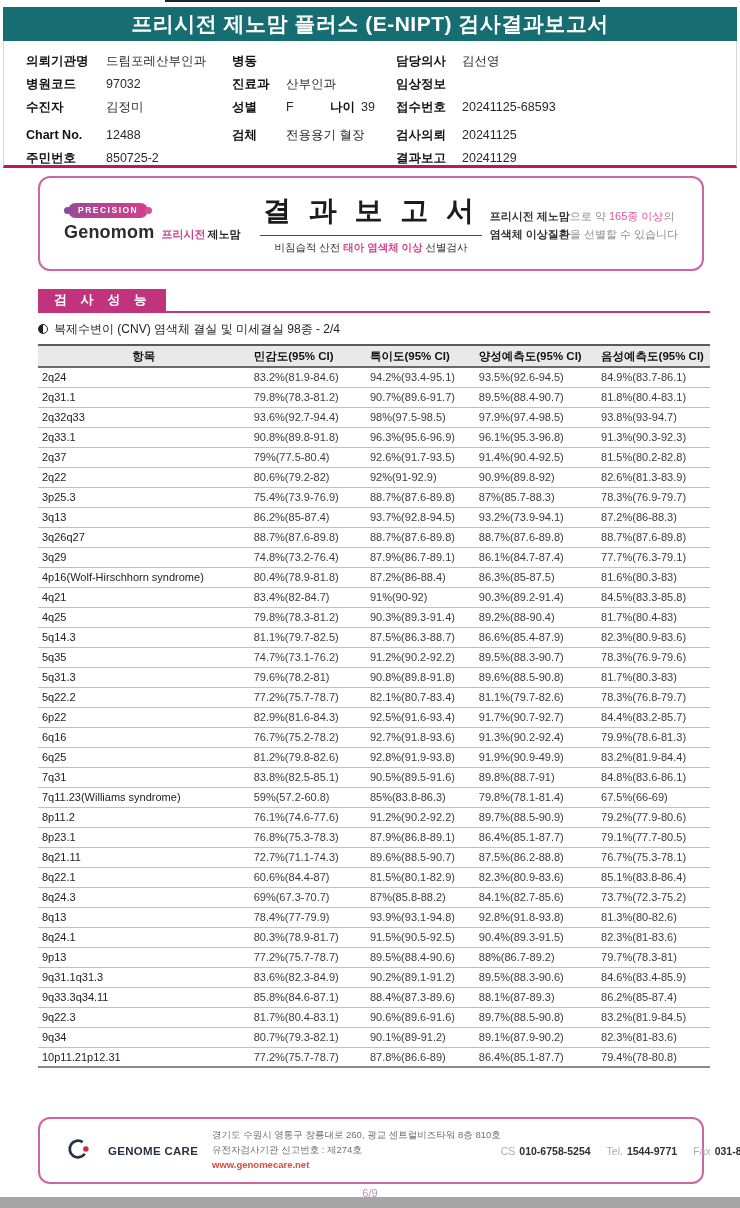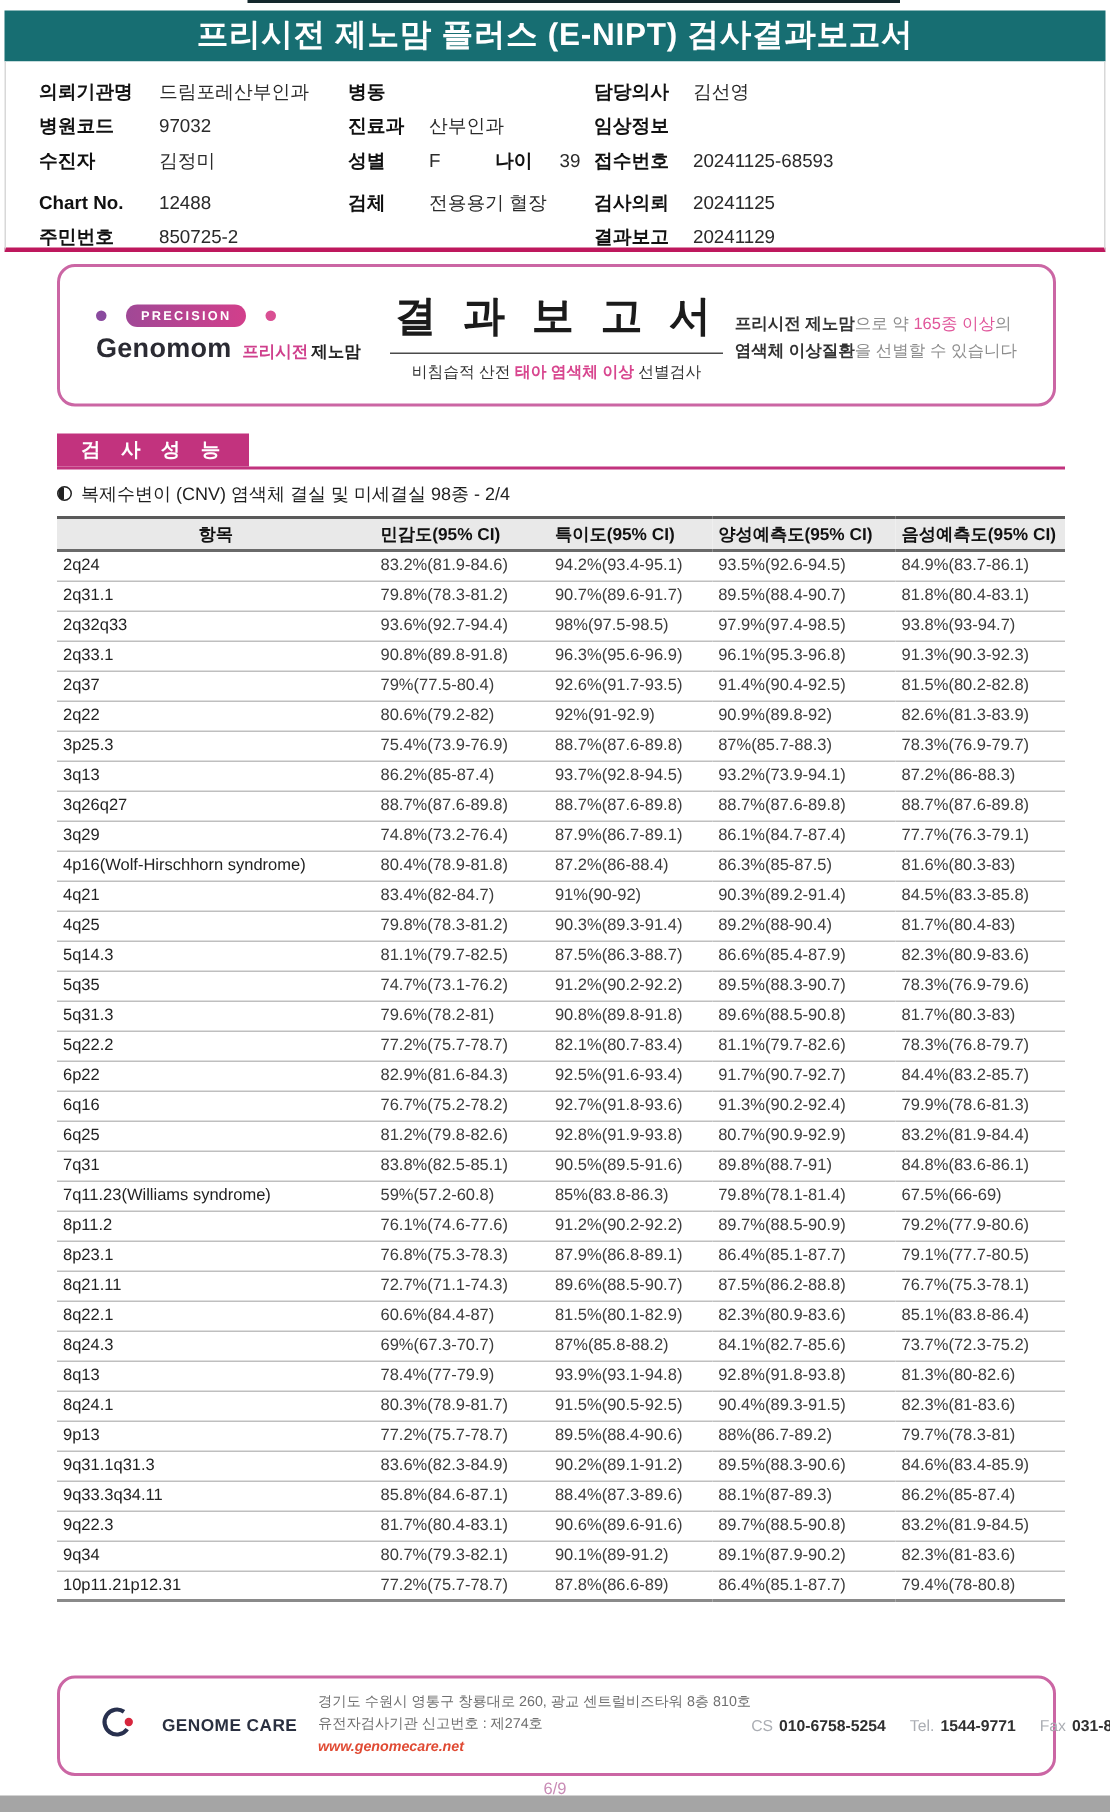--- a/index.html
+++ b/index.html
@@ -23,27 +23,27 @@
   .info-col.c2 { left:228px; }
   .info-col.c3 { left:392px; }
   .info-row { height:23px; line-height:23px; font-size:12.5px; color:#1c1c1c; white-space:nowrap; }
   .info-row.gap { margin-top:5px; }
   .info-label { display:inline-block; font-weight:bold; color:#111; }
   .c1 .info-label { width:80px; }
   .c2 .info-label { width:54px; }
   .c3 .info-label { width:66px; }
   .info-value { color:#2a2a2a; }
   .inline-val { display:inline-block; width:44px; }
-  .info-label.second { width:auto; margin-right:18px; }
+  .info-label.second { width:auto; margin-right:6px; }
 
   
   .result-box { position:absolute; top:176px; left:38px; width:666px; height:95px;
     border:2.5px solid #cb66a4; border-radius:12px; background:#fff; }
   .logo-block { position:absolute; left:24px; top:25px; }
-  .precision-row { display:flex; align-items:center; gap:16px; }
+  .precision-row { display:flex; align-items:center; gap:0; }
   .p-dot { width:7px; height:7px; border-radius:50%; }
   .p-dot.left { background:#8a4a9e; margin-right:-3px; z-index:2; }
   .p-dot.right { background:#d94f93; margin-left:-3px; z-index:2; }
   .precision-pill { background:linear-gradient(90deg,#a04896,#d23f8b); color:#fff; border-radius:9px;
     font-size:8.5px; font-weight:bold; letter-spacing:1.5px; padding:2px 10px; line-height:11px; }
   .brand-line { margin-top:4px; white-space:nowrap; }
   .brand-name { font-size:18px; font-weight:800; color:#2b2b33; letter-spacing:0.2px; }
   .brand-kr-accent { font-size:11px; font-weight:bold; color:#cf3f8c; margin-left:7px; }
   .brand-kr { font-size:11px; font-weight:bold; color:#222; margin-left:2px; }
 
@@ -76,21 +76,21 @@
   .perf-table tbody td:first-child { color:#222; }
   .perf-table tbody tr:last-child td { border-bottom:2px solid #8a8a8a; }
 
   
   .footer-box { position:absolute; top:1117px; left:38px; width:666px; height:67px;
     border:2.5px solid #cb66a4; border-radius:12px; background:#fff; display:flex; align-items:center; }
   .gc-logo { display:flex; align-items:center; margin-left:26px; width:146px; flex:0 0 auto; }
   .gc-mark { flex:0 0 auto; margin-right:6px; }
   .gc-text { font-size:11.5px; font-weight:bold; color:#2a3040; letter-spacing:0.3px; white-space:nowrap;margin-left:12px; }
   .addr-block { flex:1 1 auto; font-size:9.5px; color:#6f6f6f; line-height:1.55; white-space:nowrap; }
-  .addr-url { color:#e04a33; font-weight:bold;font-style:italic; }
+  .addr-url { color:#e04a33; font-weight:bold; }
   .contact-block { display:flex; gap:16px; margin-right:22px; flex:0 0 auto; align-items:baseline; }
   .contact-item { font-size:10.5px; white-space:nowrap; }
   .contact-prefix { color:#aaadb3; margin-right:4px; }
   .contact-number { color:#2f2f2f; font-weight:bold; }
 
   .page-number { position:absolute; top:1187px; left:0; width:740px; text-align:center;
     font-size:11px; color:#c98cb6; }
   .bottom-strip { position:absolute; bottom:0; left:0; width:740px; height:11px; background:#a5a5a5; }
 </style>
 </head>
@@ -339,21 +339,21 @@
           <td>6q16</td>
           <td>76.7%(75.2-78.2)</td>
           <td>92.7%(91.8-93.6)</td>
           <td>91.3%(90.2-92.4)</td>
           <td>79.9%(78.6-81.3)</td>
         </tr>
         <tr>
           <td>6q25</td>
           <td>81.2%(79.8-82.6)</td>
           <td>92.8%(91.9-93.8)</td>
-          <td>80.7%(90.9-92.9)</td>
+          <td>91.9%(90.9-49.9)</td>
           <td>83.2%(81.9-84.4)</td>
         </tr>
         <tr>
           <td>7q31</td>
           <td>83.8%(82.5-85.1)</td>
           <td>90.5%(89.5-91.6)</td>
           <td>89.8%(88.7-91)</td>
           <td>84.8%(83.6-86.1)</td>
         </tr>
         <tr>

